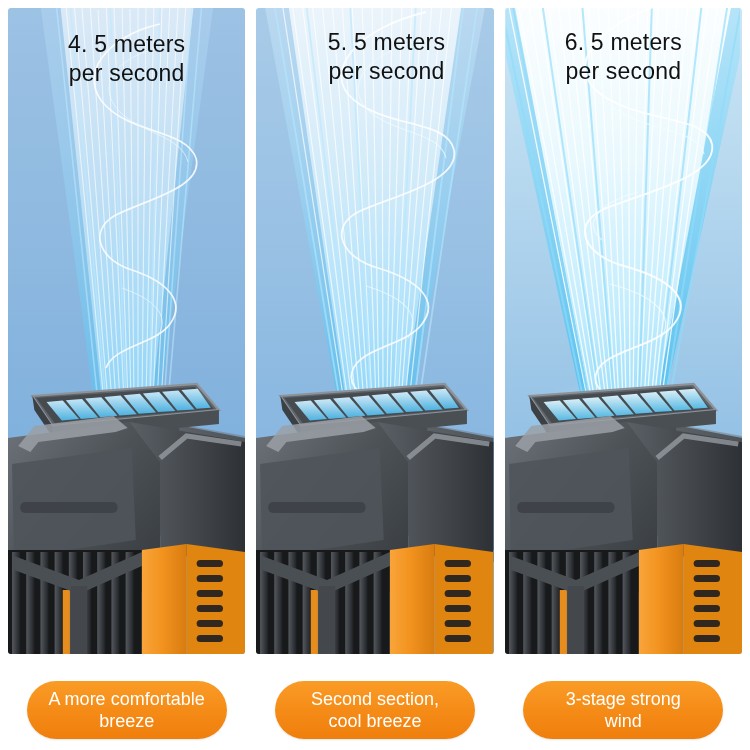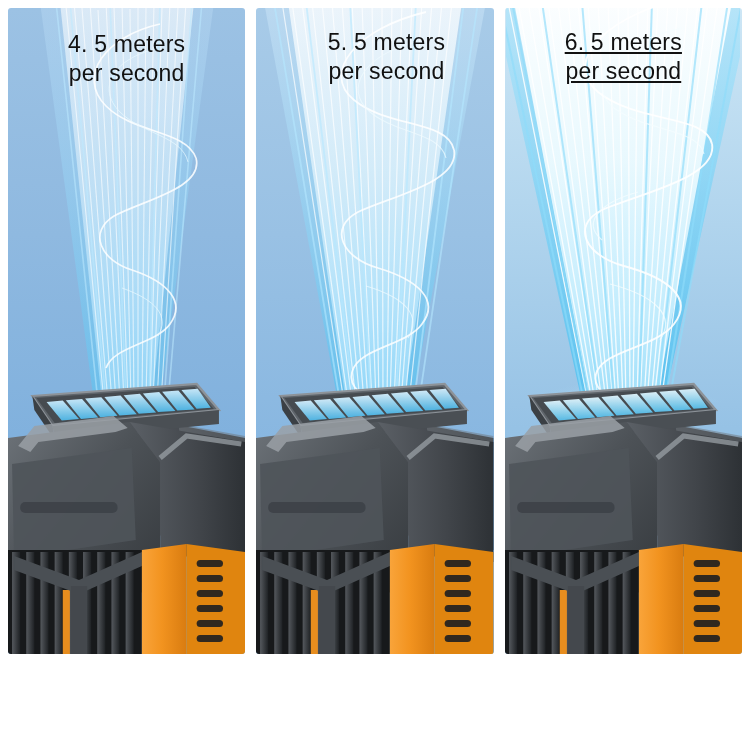--- a/index.html
+++ b/index.html
@@ -68,21 +68,21 @@
     text-align: center;
     color: #111111;
     font-size: 23px;
     line-height: 1.28;
     font-weight: 400;
     letter-spacing: .2px;
     white-space: pre-line;
     z-index: 6;
   }
   .panel:nth-child(2) .headline { top: 20px; padding-left: 23px; }
-  .panel:nth-child(3) .headline { top: 20px; text-decoration: underline; }
+  .panel:nth-child(3) .headline { top: 20px; }
 
   
   .caption-row {
     position: absolute;
     left: 8px;
     top: 680px;
     width: 734px;
     height: 60px;
     display: flex;
     gap: 11px;
@@ -599,14 +599,28 @@
             <rect x="186" y="281" width="26" height="7" rx="3.5"></rect>
           </g>
         </g>
       </svg>
 
       <div class="headline">6. 5 meters
 per second</div>
     </div>
   </div>
 
+  <div class="caption-row">
+    <div class="caption-cell">
+      <div class="pill">A more comfortable
+breeze</div>
+    </div>
+    <div class="caption-cell">
+      <div class="pill">Second section,
+cool breeze</div>
+    </div>
+    <div class="caption-cell">
+      <div class="pill">3-stage strong
+wind</div>
+    </div>
+  </div>
 
 </div>
 
 </body></html>

